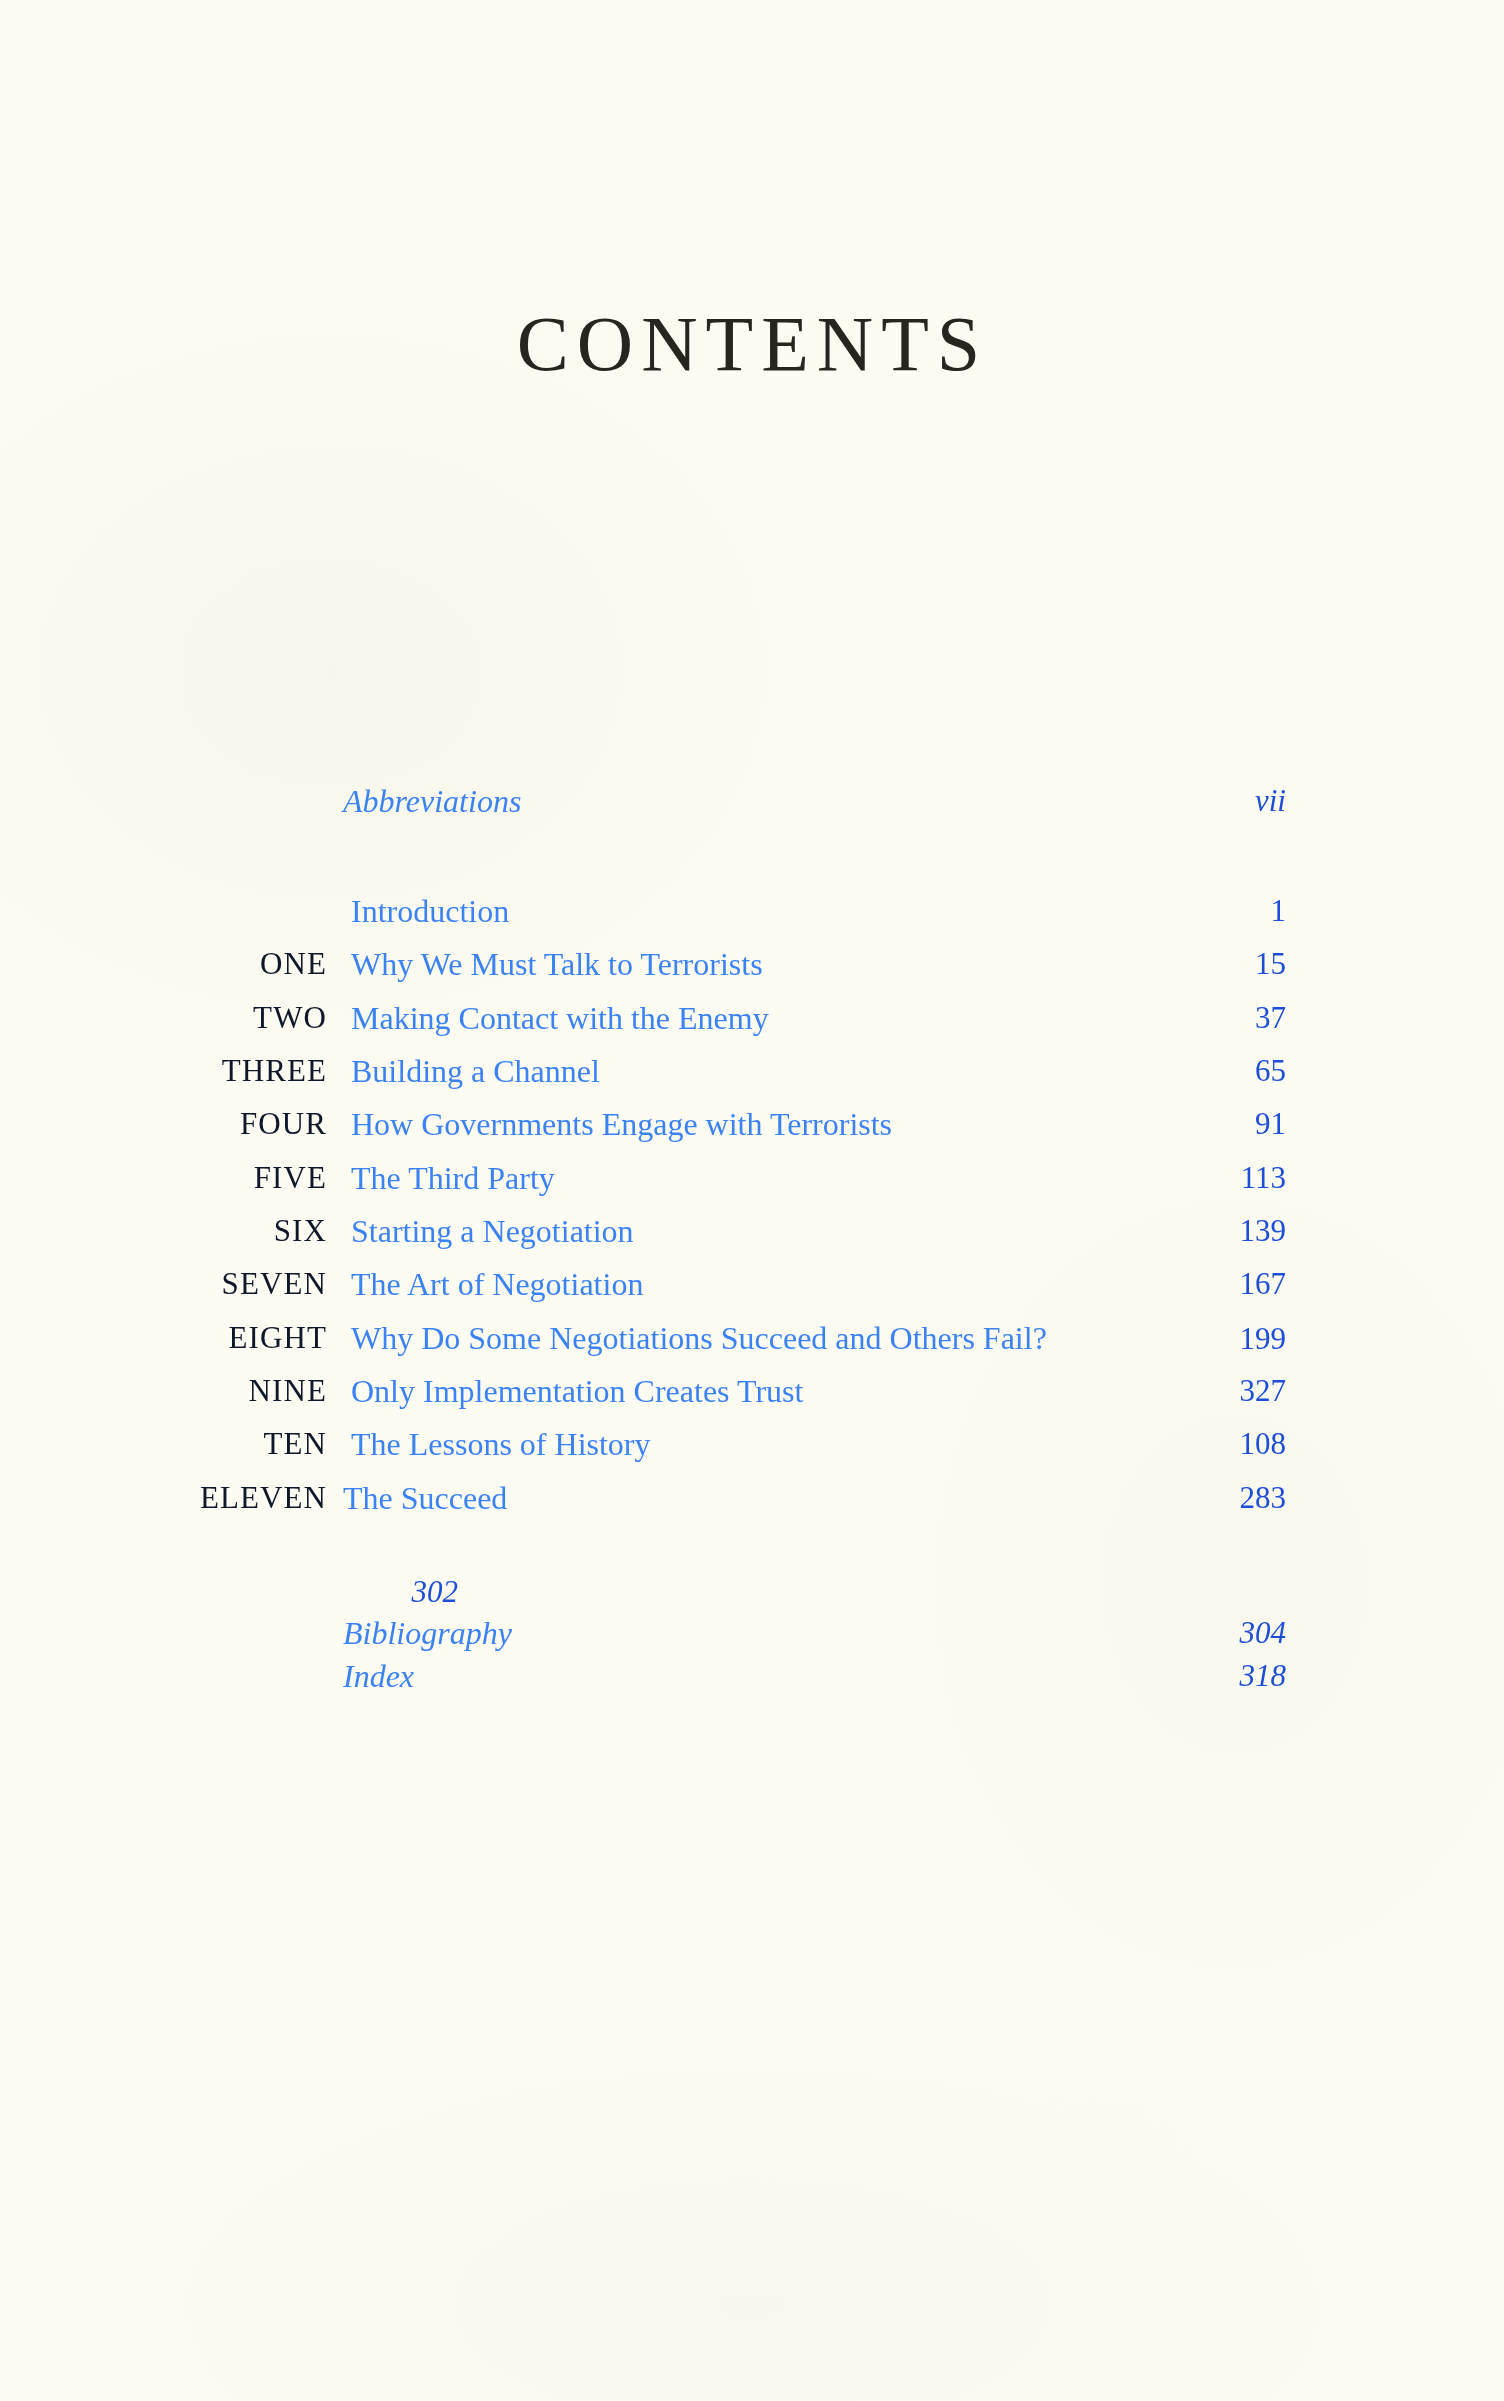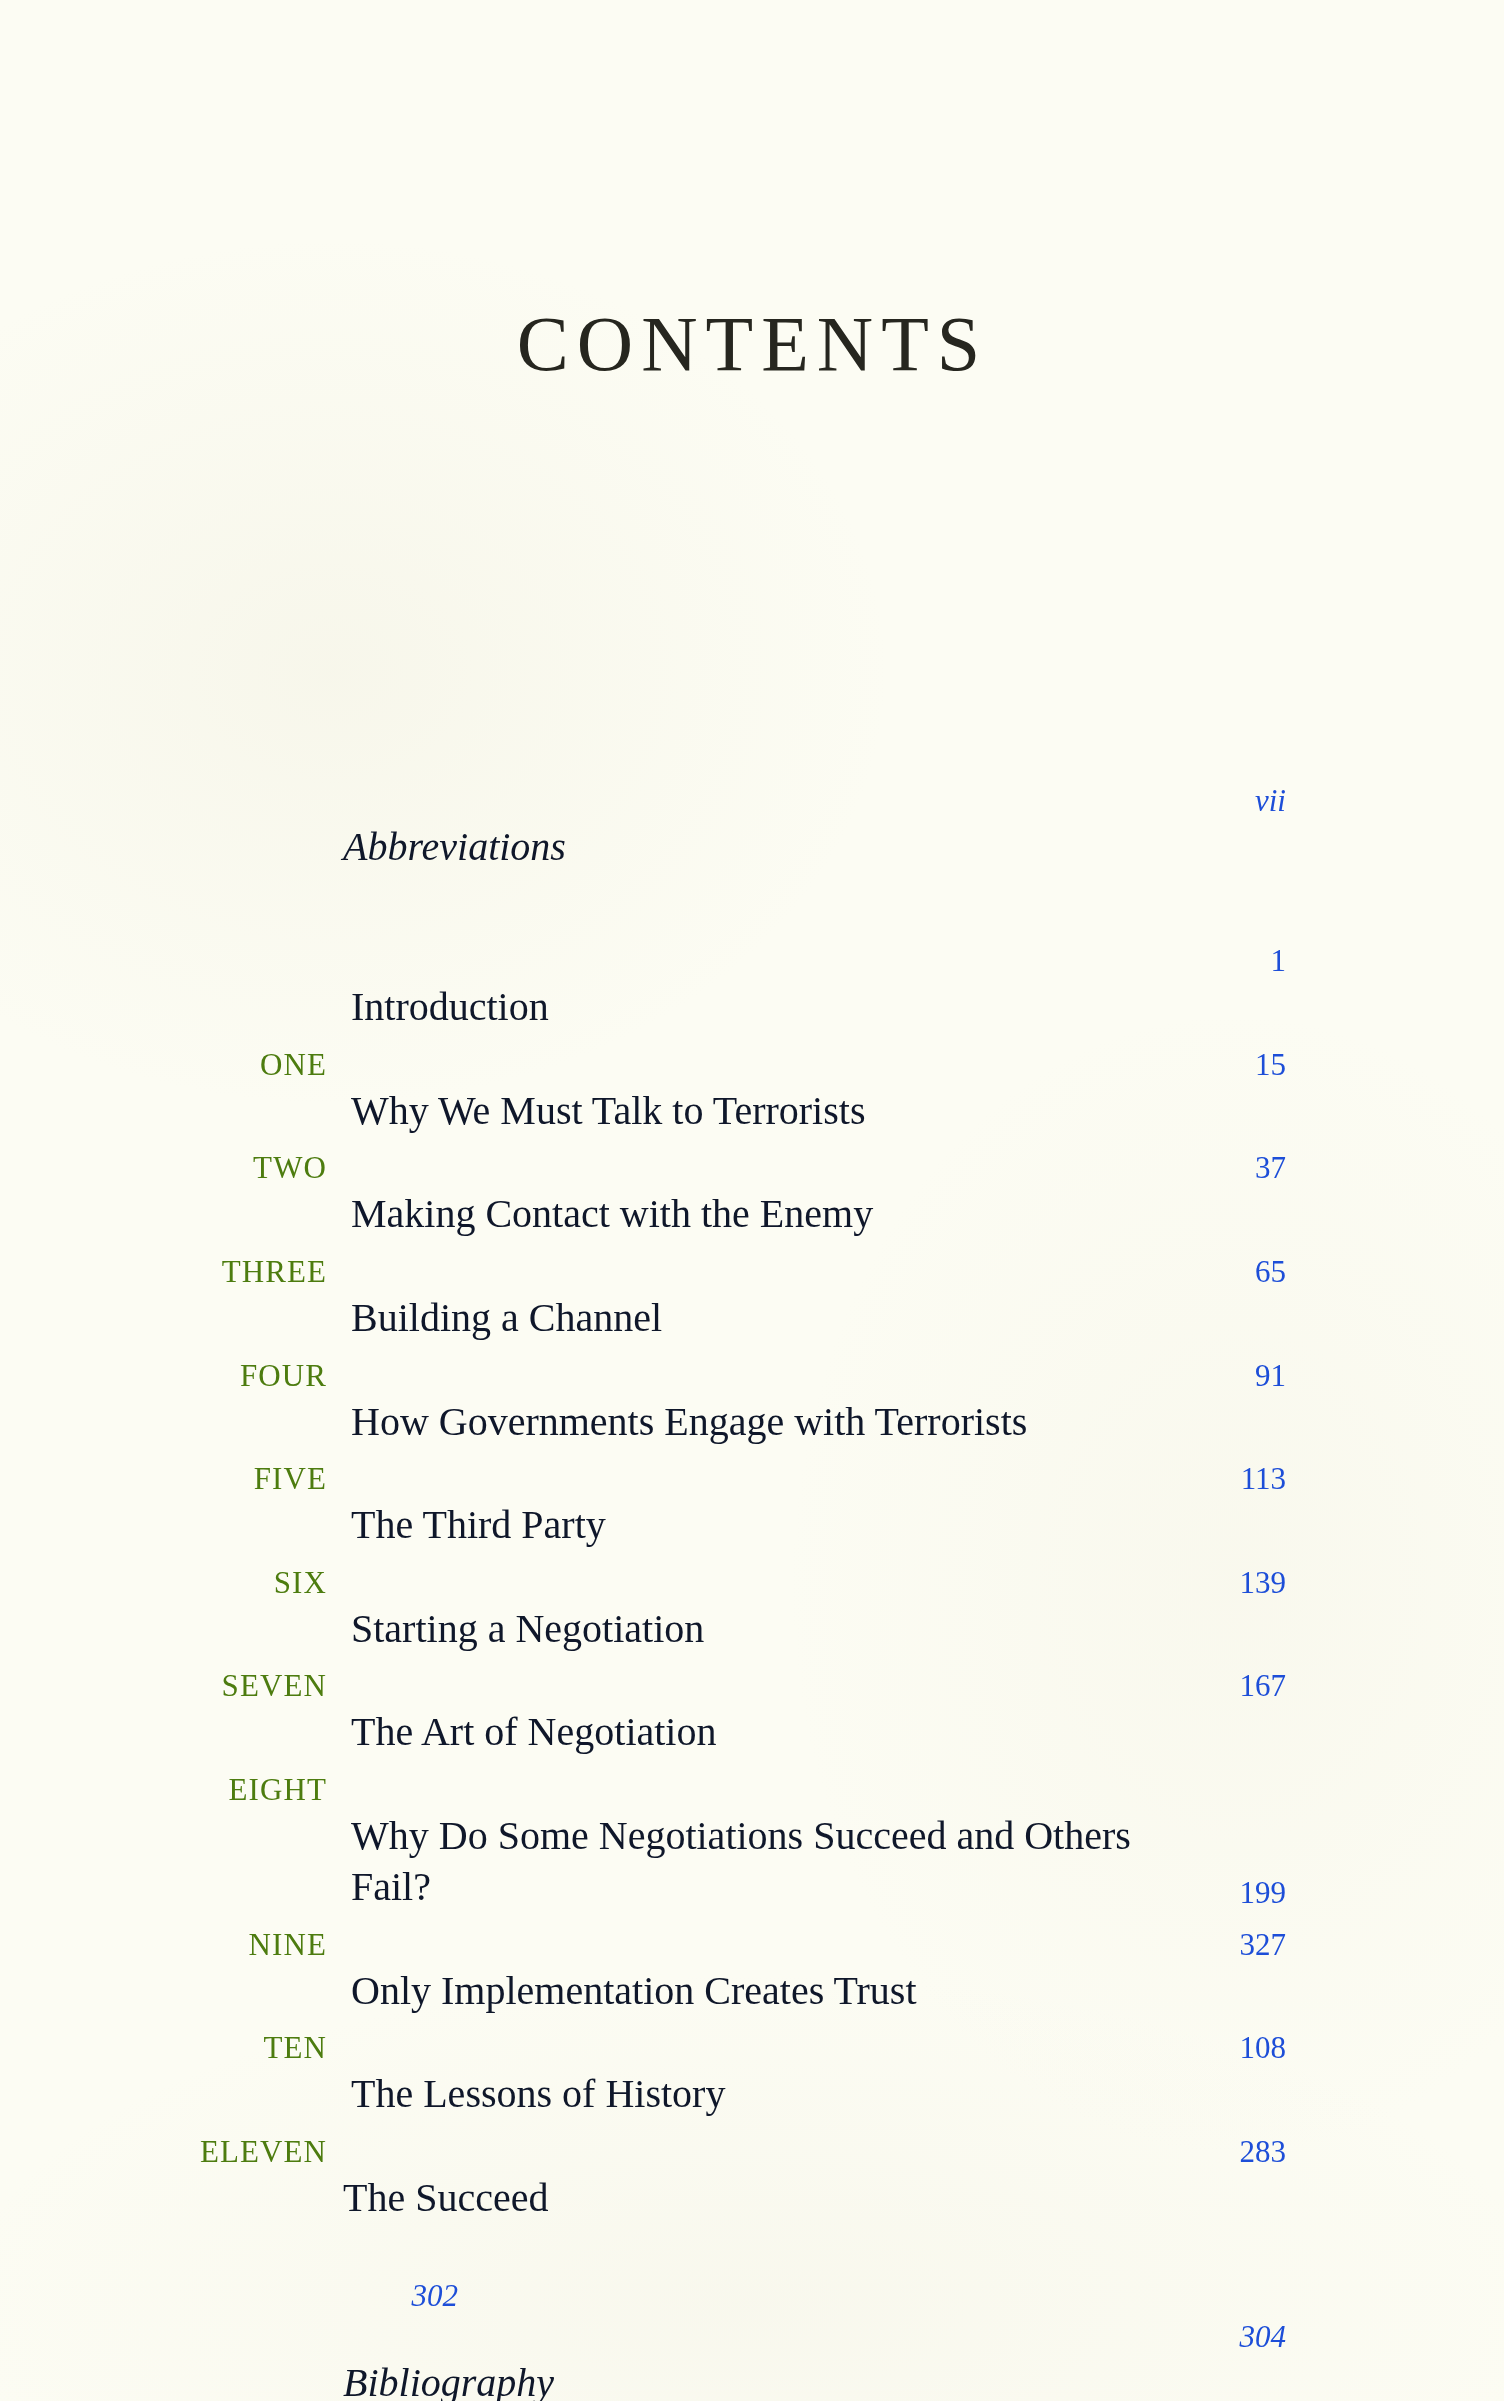--- a/index.html
+++ b/index.html
@@ -63,30 +63,29 @@
 
   .col-num {
     width: 213px;
     flex: 0 0 213px;
     text-align: right;
     padding-right: 16px;
     font-size: 31px;
     letter-spacing: 1.1px;
     line-height: 1.28;
     white-space: nowrap;
-    color: #4d7c0f;
+    color: #0f172a;
   }
 
   .col-title {
     flex: 1 1 auto;
-    font-size: 40px;
+    font-size: 32px;
     line-height: 1.28;
-    color: #0f172a;
+    color: #3b82f6;
     padding-right: 18px;
-    margin-top: 40px;
   }
 
   .col-page {
     width: 115px;
     flex: 0 0 115px;
     text-align: right;
     font-size: 31px;
     line-height: 1.28;
     color: #1d4ed8;
     white-space: nowrap;

